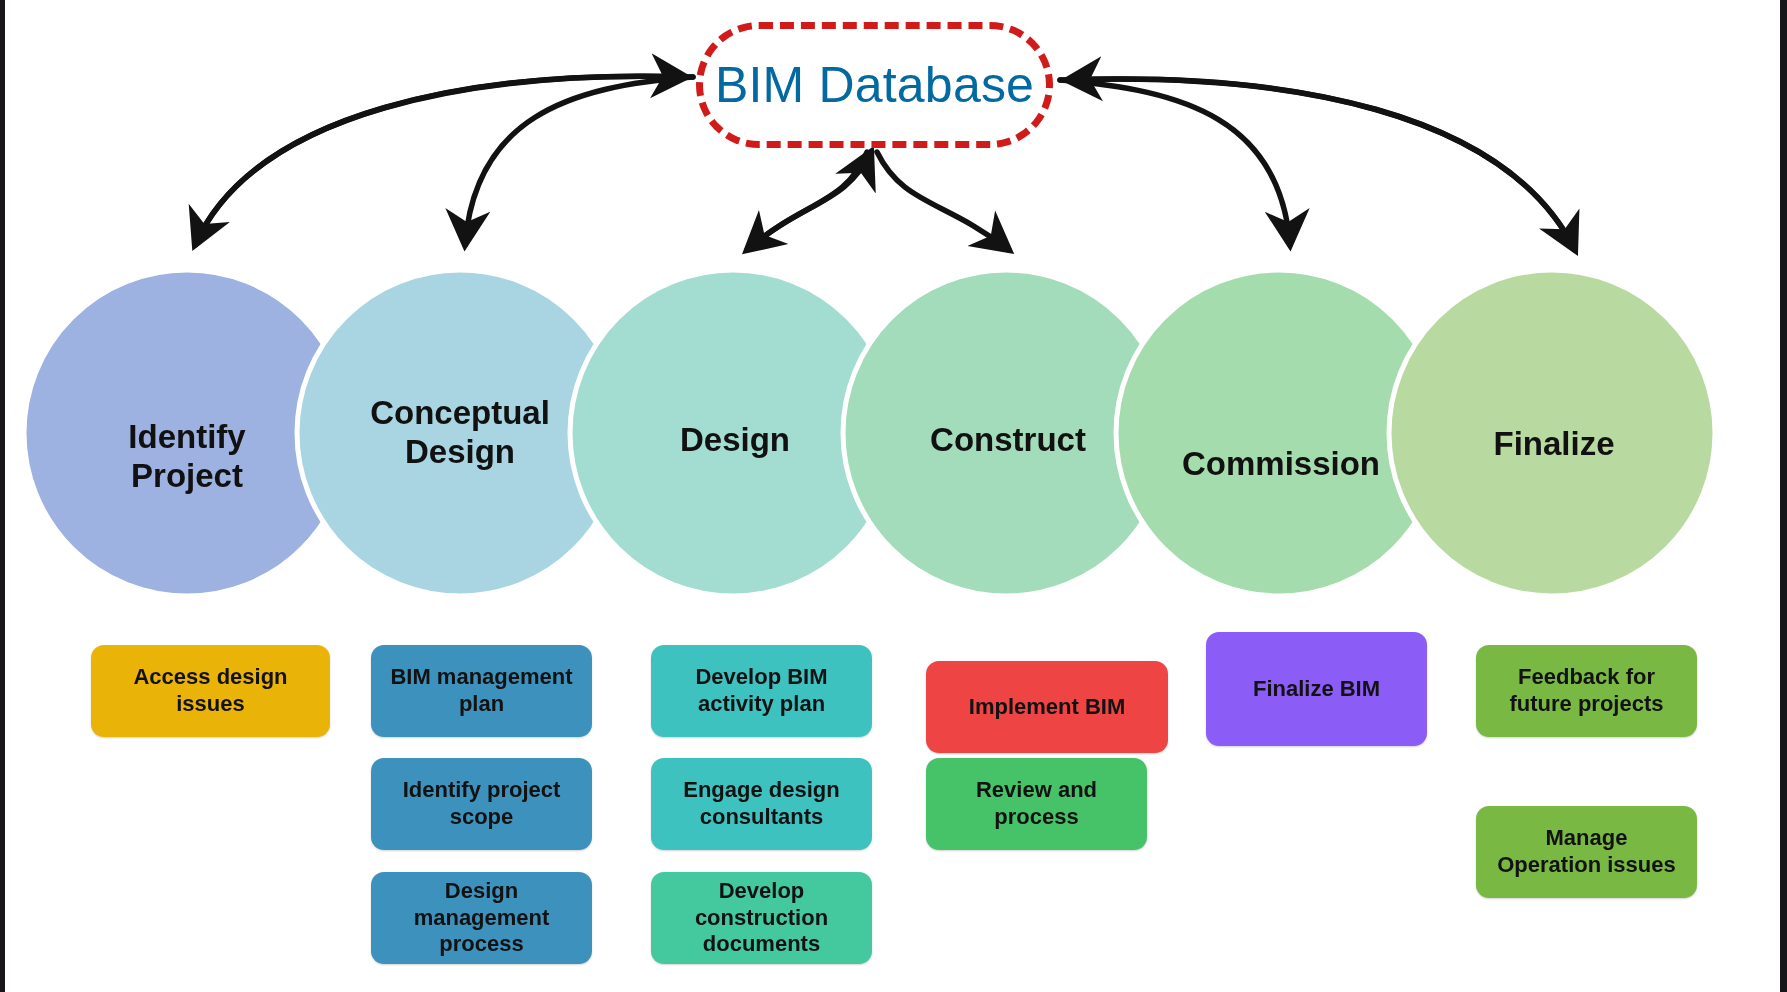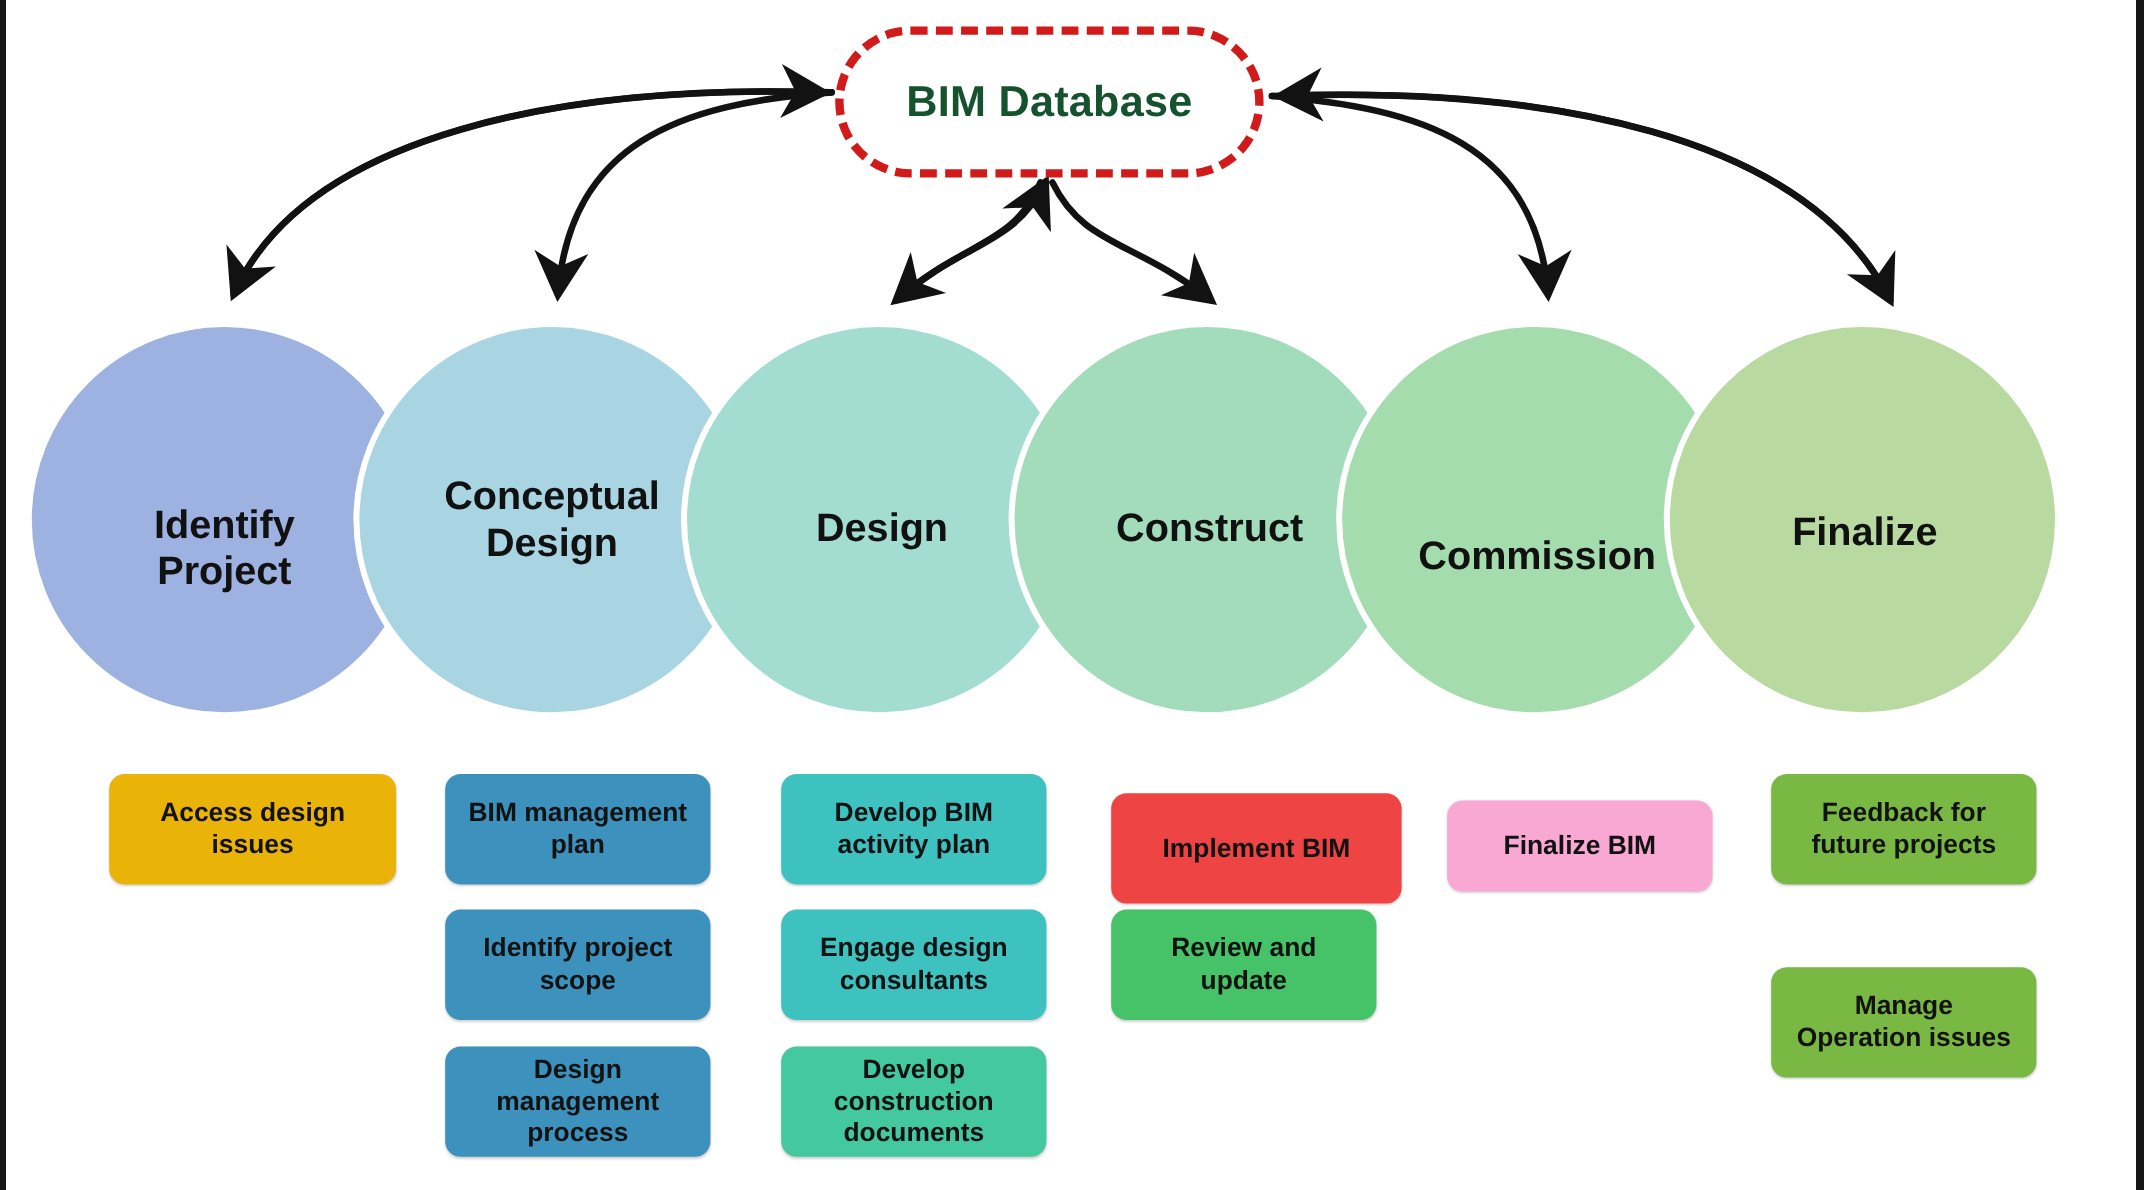--- a/index.html
+++ b/index.html
@@ -22,21 +22,21 @@
     position:absolute;
     left:691px;top:22px;width:357px;height:126px;
     border:7px dashed #d11a1a;
     border-radius:70px;
     background:#ffffff;
     box-sizing:border-box;
     display:flex;align-items:center;justify-content:center;
     z-index:4;
   }
   .bim-pill span{
-    font-size:36px;font-weight:bold;color:#14532d;letter-spacing:0.2px;
+    font-size:50px;font-weight:normal;color:#0369a1;letter-spacing:0.2px;
     white-space:nowrap;
   }
 
   
   .circle-label{
     position:absolute;
     text-align:center;
     font-size:33px;font-weight:bold;color:#111111;
     line-height:1.18;
     transform:translate(-50%,-50%);
@@ -137,23 +137,23 @@
     <div class="task-box" style="pointer-events:auto;left:646px;top:645px;width:221px;height:92px;background:#3ec2c0;">Develop BIM
 activity plan</div>
     <div class="task-box" style="pointer-events:auto;left:646px;top:758px;width:221px;height:92px;background:#3ec2c0;">Engage design
 consultants</div>
     <div class="task-box" style="pointer-events:auto;left:646px;top:872px;width:221px;height:92px;background:#44c89e;">Develop
 construction
 documents</div>
 
     <div class="task-box" style="pointer-events:auto;left:921px;top:661px;width:242px;height:92px;background:#ef4444;">Implement BIM</div>
     <div class="task-box" style="pointer-events:auto;left:921px;top:758px;width:221px;height:92px;background:#46c368;">Review and
-update</div>
+process</div>
 
-    <div class="task-box" style="pointer-events:auto;left:1201px;top:667px;width:221px;height:76px;background:#f9a8d4;">Finalize BIM</div>
+    <div class="task-box" style="pointer-events:auto;left:1201px;top:632px;width:221px;height:114px;background:#8b5cf6;">Finalize BIM</div>
 
     <div class="task-box" style="pointer-events:auto;left:1471px;top:645px;width:221px;height:92px;background:#7ab844;">Feedback for
 future projects</div>
     <div class="task-box" style="pointer-events:auto;left:1471px;top:758px;width:221px;height:92px;background:#7ab844;margin-top:48px;">Manage
 Operation issues</div>
 
   </div>
 </div>
 
 </body></html>

